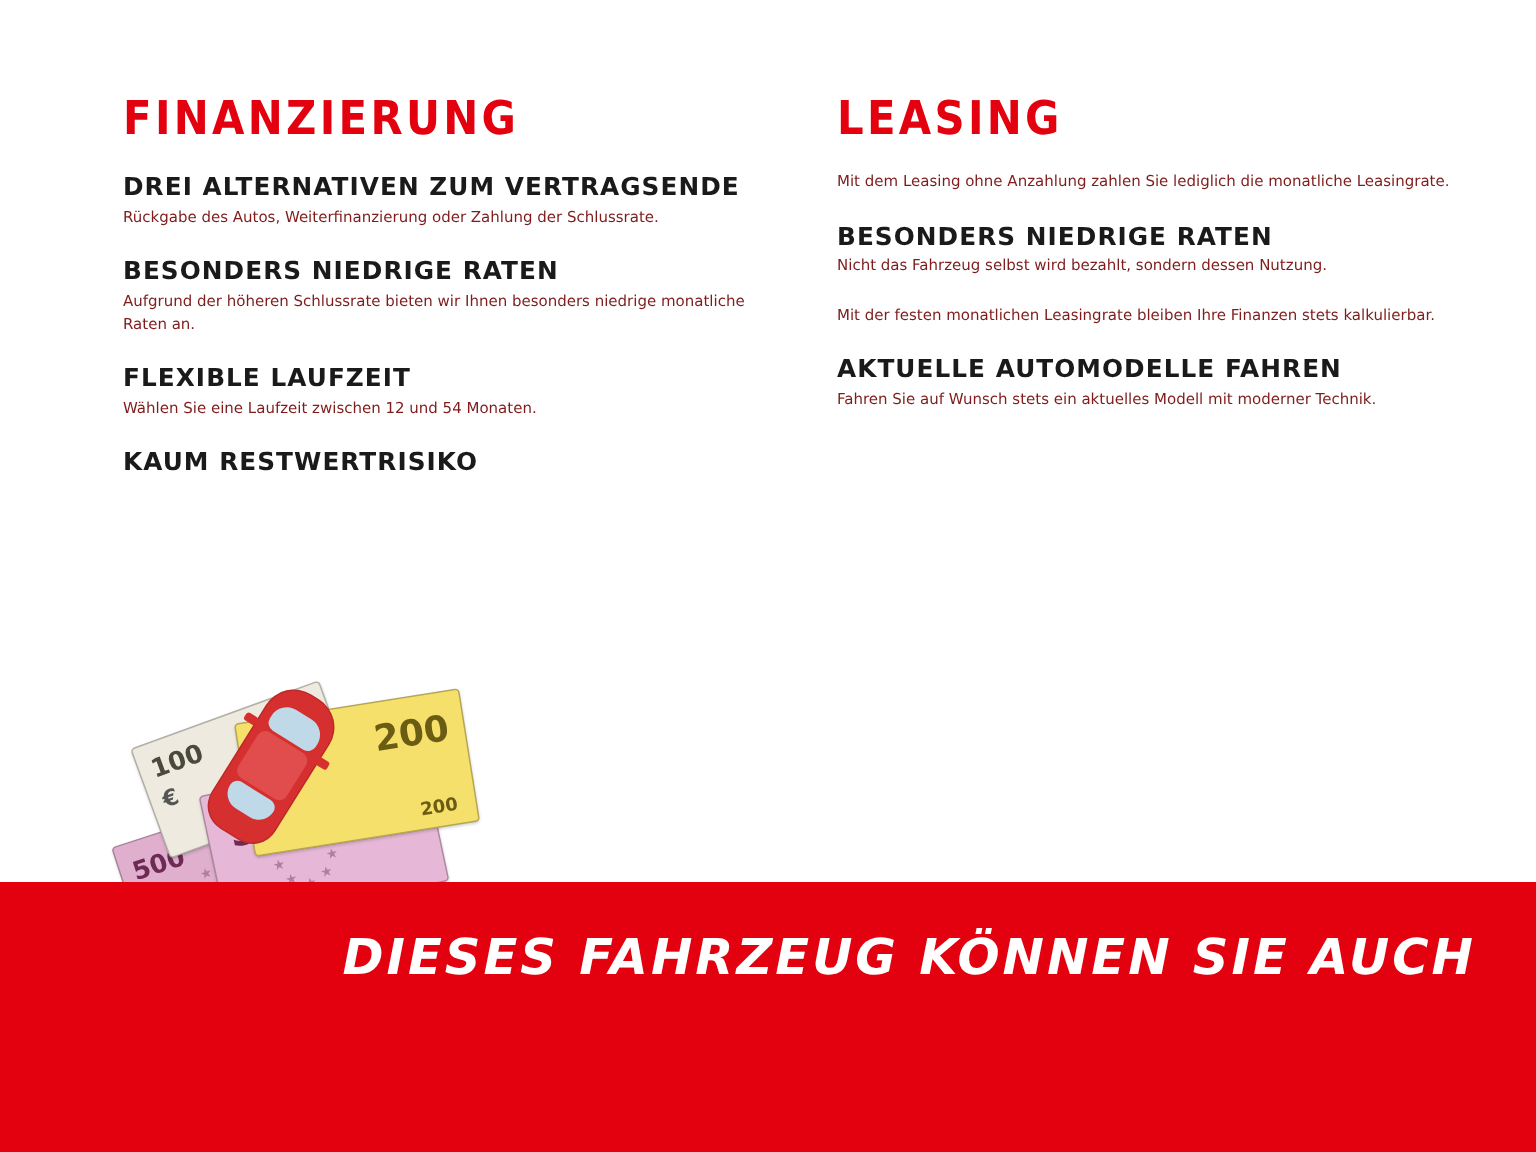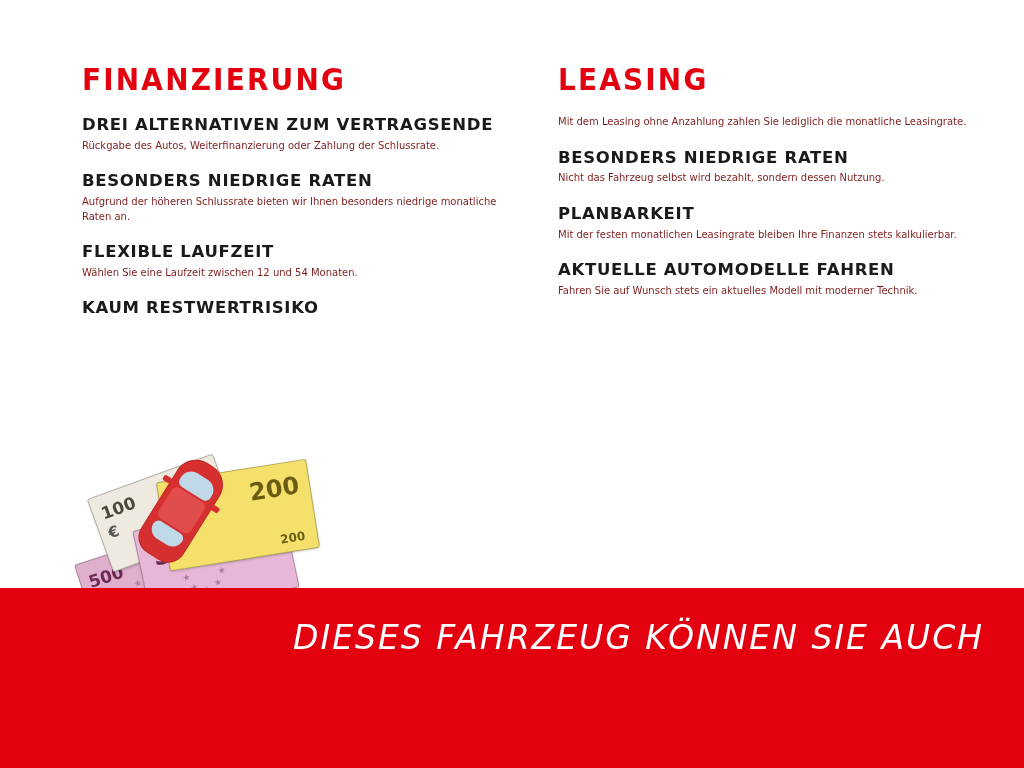--- a/index.html
+++ b/index.html
@@ -191,21 +191,21 @@
     width: 1024px;
     height: 180px;
     background: #E3000F;
   }
   .banner-line1 {
     position: absolute;
     right: 40px;
     top: 30px;
     color: #ffffff;
     font-family: "DejaVu Sans", sans-serif;
-    font-weight: normal;
+    font-weight: bold;
     font-size: 33px;
     letter-spacing: 2px;
     text-transform: uppercase;
     font-style: italic;
     white-space: nowrap;
   }
   .banner-line2 {
     position: absolute;
     right: 40px;
     top: 78px;
@@ -255,21 +255,20 @@
       <div class="item">
         <p class="item-text">Mit dem Leasing ohne Anzahlung zahlen Sie lediglich die monatliche Leasingrate.</p>
       </div>
 
       <div class="item">
         <p class="item-title">BESONDERS NIEDRIGE RATEN</p>
         <p class="item-text">Nicht das Fahrzeug selbst wird bezahlt, sondern dessen Nutzung.</p>
       </div>
 
       <div class="item">
-        <p class="item-title">PLANBARKEIT</p>
         <p class="item-text">Mit der festen monatlichen Leasingrate bleiben Ihre Finanzen stets kalkulierbar.</p>
       </div>
 
       <div class="item">
         <p class="item-title">AKTUELLE AUTOMODELLE FAHREN</p>
         <p class="item-text">Fahren Sie auf Wunsch stets ein aktuelles Modell mit moderner Technik.</p>
       </div>
     </div>
 
   </div>

